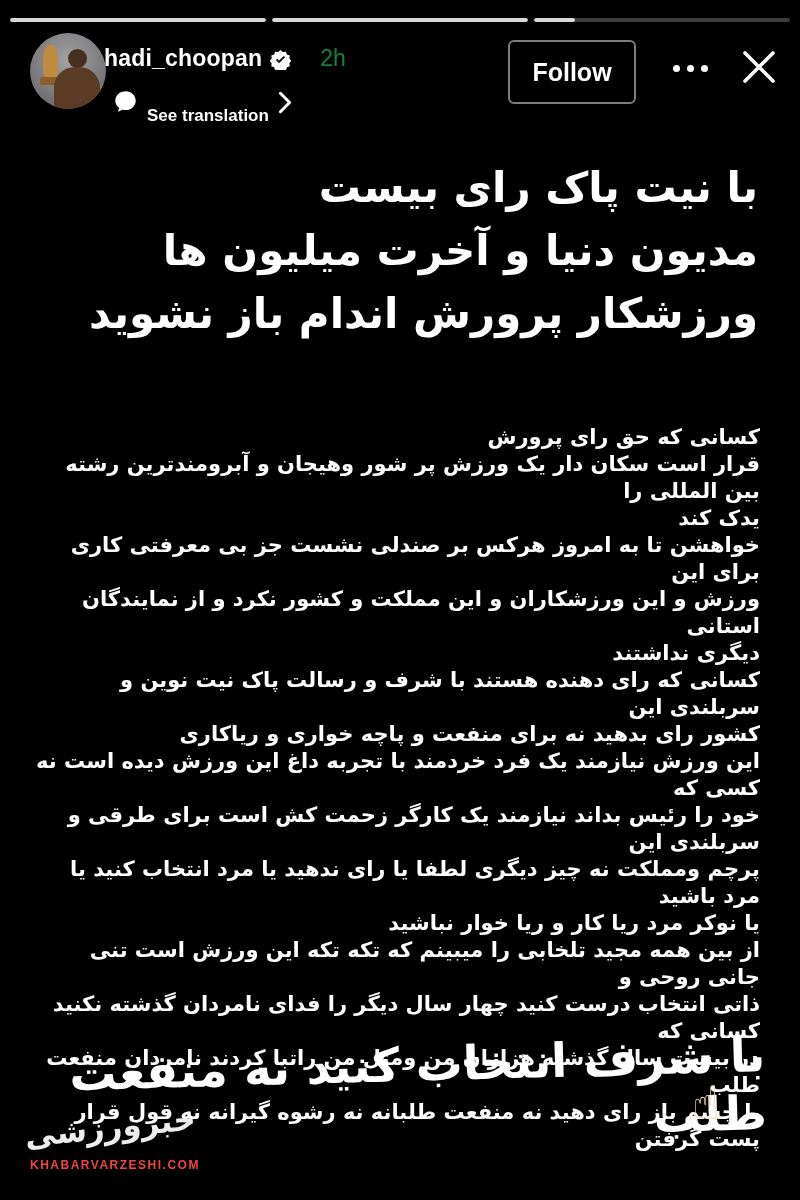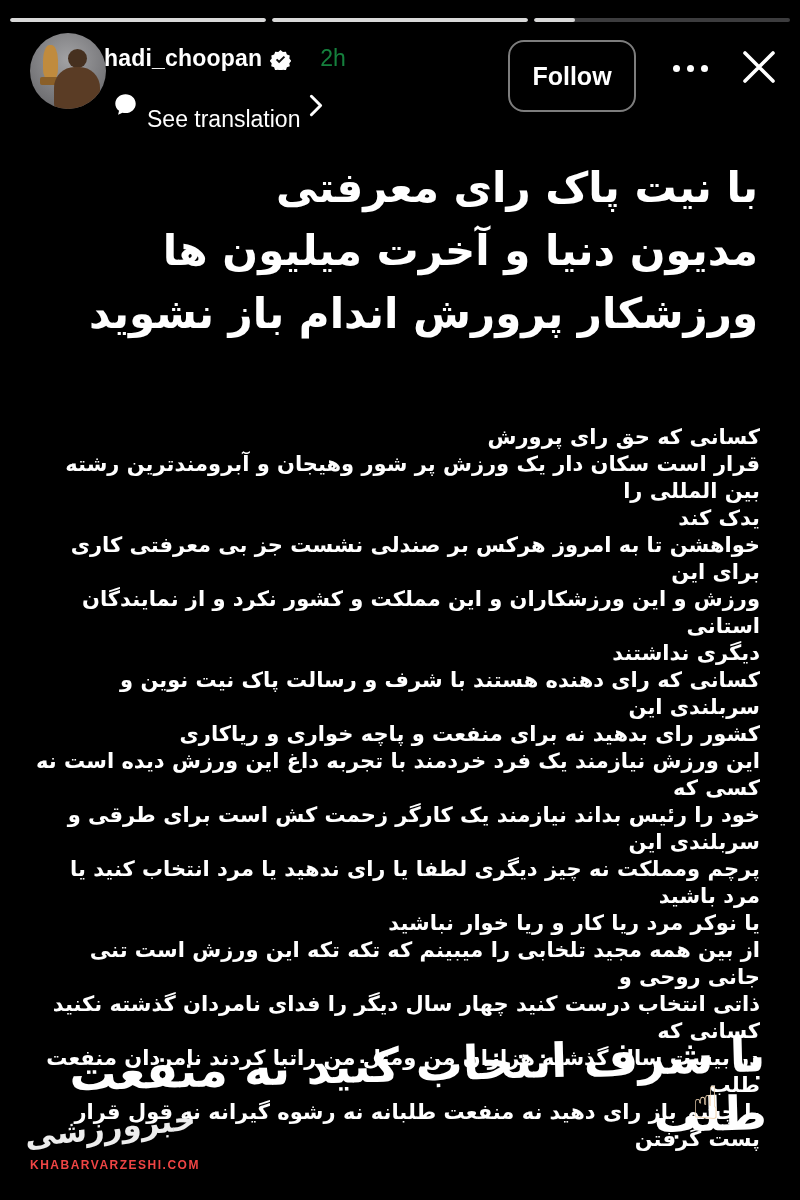--- a/index.html
+++ b/index.html
@@ -19,25 +19,25 @@
              border-radius:45% 45% 30% 30%;}
   .av-trophy-base{position:absolute;left:10px;top:44px;width:21px;height:8px;background:#8a5f28;border-radius:2px;}
   .av-head{position:absolute;left:38px;top:16px;width:19px;height:19px;border-radius:50%;background:#46301f;}
   .av-body{position:absolute;left:24px;top:34px;width:46px;height:46px;border-radius:45% 45% 20% 20%;background:#5a3c25;}
 
   .row1{position:absolute;left:104px;top:45px;display:flex;align-items:center;gap:8px;}
   .username{color:#fff;font-size:23px;font-weight:bold;letter-spacing:.2px;}
   .vbadge{display:inline-flex;margin-top:2px;}
   .time{color:#15803d;font-size:23px;margin-left:21px;}
   .row2{position:absolute;left:113px;top:76px;display:flex;align-items:center;gap:9px;cursor:pointer;}
-  .row2 .label{color:#fff;font-size:23px;font-weight:400;margin-top:30px;}
+  .row2 .label{color:#fff;font-size:17px;font-weight:700;margin-top:30px;}
   .chev{display:inline-flex;margin-top:2px;}
 
-  .follow-btn{position:absolute;left:508px;top:40px;width:128px;height:72px;border:2px solid #7d7d7d;
-              border-radius:16px;display:flex;align-items:center;justify-content:center;
+  .follow-btn{position:absolute;left:508px;top:40px;width:128px;height:64px;border:2px solid #7d7d7d;
+              border-radius:6px;display:flex;align-items:center;justify-content:center;
               color:#fff;font-size:25px;font-weight:600;cursor:pointer;box-sizing:border-box;}
   .more{position:absolute;left:666px;top:63px;width:48px;height:10px;display:flex;gap:7px;
         align-items:center;justify-content:center;cursor:pointer;}
   .dot{width:7px;height:7px;border-radius:50%;background:#fff;}
   .close{position:absolute;left:740px;top:47px;width:38px;height:40px;cursor:pointer;}
 
   
   .fa{direction:rtl;unicode-bidi:plaintext;font-family:"DejaVu Sans",sans-serif;color:#fff;}
   .title{position:absolute;top:156px;left:40px;right:42px;text-align:right;
          font-size:42px;font-weight:bold;line-height:63px;}
@@ -114,21 +114,21 @@
     <span class="dot"></span>
   </div>
 
   <div class="close">
     <svg width="38" height="40" viewBox="0 0 38 40">
       <path d="M5 6l28 28M33 6L5 34" stroke="#fff" stroke-width="3.6" stroke-linecap="round"></path>
     </svg>
   </div>
 
   <div class="title fa">
-    <div>با نیت پاک رای معرفتی</div>
+    <div>با نیت پاک رای بیست</div>
     <div>مدیون دنیا و آخرت میلیون ها</div>
     <div>ورزشکار پرورش اندام باز نشوید</div>
   </div>
 
   <div class="body-text fa">
     <div>کسانی که حق رای پرورش</div>
     <div>قرار است سکان دار یک ورزش پر شور وهیجان و آبرومندترین رشته بین المللی را</div>
     <div>یدک کند</div>
     <div>خواهشن تا به امروز هرکس بر صندلی نشست جز بی معرفتی کاری برای این</div>
     <div>ورزش و این ورزشکاران و این مملکت و کشور نکرد و از نمایندگان استانی</div>

